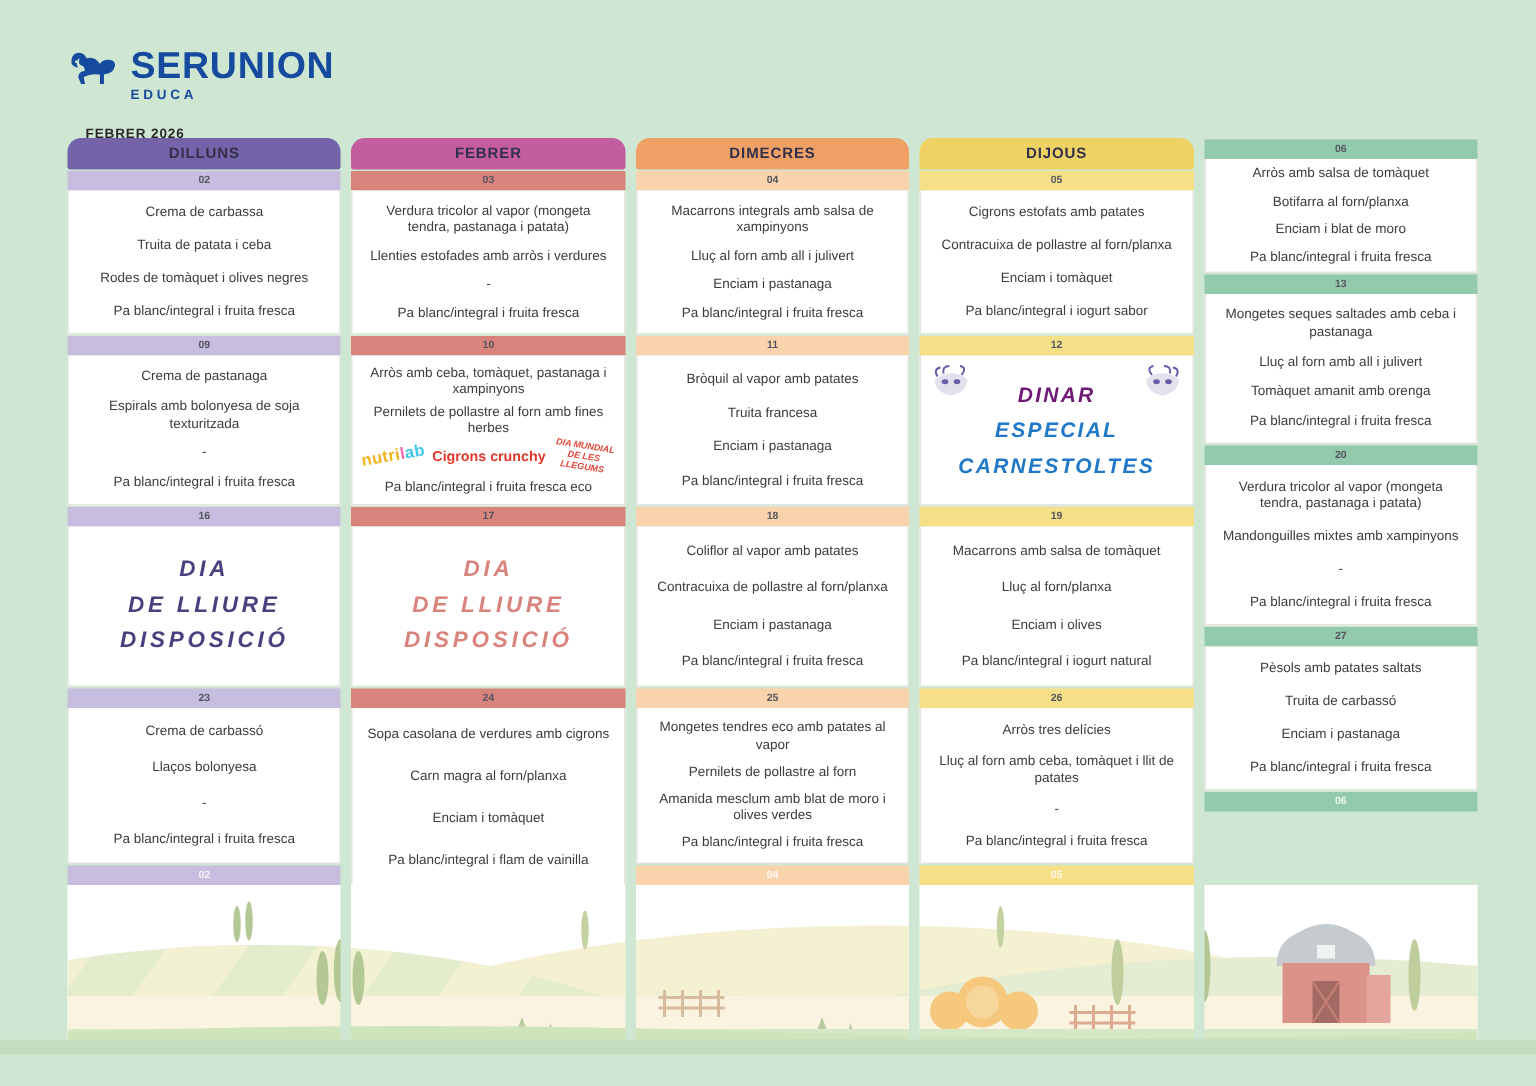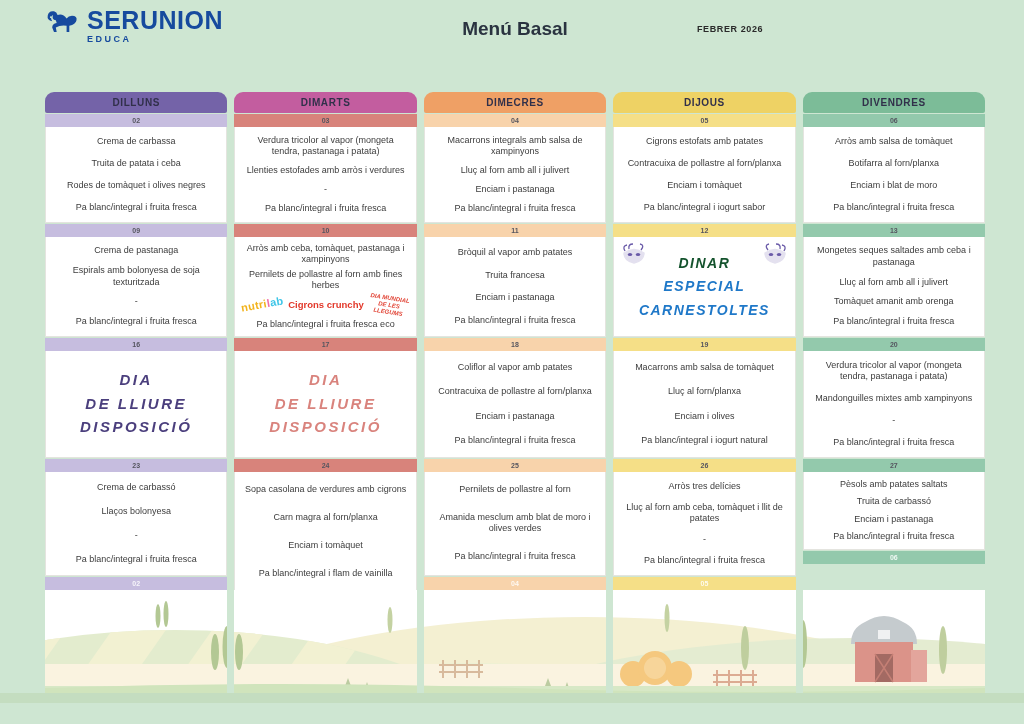--- a/index.html
+++ b/index.html
@@ -1,18 +1,18 @@
 <!DOCTYPE html>
 <html><head>
 <meta charset="utf-8">
 <style>
   html,body{margin:0;padding:0;}
   body{width:1024px;height:724px;background:#cee6d2;font-family:"Liberation Sans",sans-serif;position:relative;overflow:hidden;}
   
-  .topbar{position:absolute;left:45px;top:8px;width:940px;display:flex;align-items:flex-start;}
+  .topbar{position:absolute;left:45px;top:32px;width:940px;display:flex;align-items:flex-start;flex-direction:column;}
   .logo-row{display:flex;align-items:flex-start;gap:6px;width:300px;}
   .logo-text{display:flex;flex-direction:column;}
   .serunion{font-size:25px;font-weight:800;color:#164a9e;letter-spacing:.5px;line-height:1;}
   .educa{font-size:9px;font-weight:bold;color:#164a9e;letter-spacing:2.5px;text-align:left;margin-top:1px;}
   .page-title{flex:1;text-align:center;font-size:19px;font-weight:600;color:#2a3340;padding-top:10px;}
   .school-block{width:300px;text-align:left;padding-top:6px;}
   .school-name{font-size:12.5px;font-weight:bold;color:#1f2630;letter-spacing:.3px;}
   .month-label{font-size:9px;font-weight:bold;color:#2a2a2a;letter-spacing:.6px;margin-top:10px;margin-left:12px;}
   
   .grid{position:absolute;left:45px;top:92px;width:940px;display:flex;gap:7px;}
@@ -51,21 +51,20 @@
       <svg width="36" height="30" viewBox="0 0 40 32">
         <path d="M10 3 Q4 2 3 8 Q2 13 8 14 Q5 9 9 7 Q7 12 12 13 L13 16 Q8 17 8 21 L10 26 L13 26 L12 21 Q17 18 24 19 L24 26 L27 26 L27 19 Q34 18 35 13 Q36 8 30 8 Q26 8 24 11 Q20 5 14 7 Q13 4 10 3 Z" fill="#164a9e"></path>
         <circle cx="6.5" cy="9.5" r="1" fill="#cee6d2"></circle>
       </svg>
     </span>
     <div class="logo-text">
       <div class="serunion">SERUNION</div>
       <div class="educa">EDUCA</div>
     </div>
   </div>
-  <div class="page-title">Menú Basal</div>
   <div class="school-block">
     <div class="month-label">FEBRER 2026</div>
   </div>
 </div>
 
 <div class="grid" id="grid">
     <div class="col">
       <div class="day-header" style="background: rgb(116, 99, 168);">DILLUNS</div>
       <div class="date-strip" style="background: rgb(198, 189, 223);">02</div>
       <div class="cell" style="height: 96px;">
@@ -90,21 +89,21 @@
       <div class="date-strip" style="background: rgb(198, 189, 223);">23</div>
       <div class="cell" style="height: 104px;">
         <div class="menu-item">Crema de carbassó</div>
         <div class="menu-item">Llaços bolonyesa</div>
         <div class="menu-item">-</div>
         <div class="menu-item">Pa blanc/integral i fruita fresca</div>
       </div>
       <div class="date-strip bottom" style="background: rgb(198, 189, 223);">02</div>
     </div>
     <div class="col">
-      <div class="day-header" style="background: rgb(195, 93, 159);">DIMARTS</div>
+      <div class="day-header" style="background: rgb(195, 93, 159);">FEBRER</div>
       <div class="date-strip" style="background: rgb(216, 131, 123);">03</div>
       <div class="cell" style="height: 96px;">
         <div class="menu-item">Verdura tricolor al vapor (mongeta tendra, pastanaga i patata)</div>
         <div class="menu-item">Llenties estofades amb arròs i verdures</div>
         <div class="menu-item">-</div>
         <div class="menu-item">Pa blanc/integral i fruita fresca</div>
       </div>
       <div class="date-strip" style="background: rgb(216, 131, 123);">10</div>
       <div class="cell" style="height: 100px;">
         <div class="menu-item">Arròs amb ceba, tomàquet, pastanaga i xampinyons</div>
@@ -149,20 +148,21 @@
       </div>
       <div class="date-strip" style="background: rgb(248, 211, 171);">18</div>
       <div class="cell" style="height: 107px;">
         <div class="menu-item">Coliflor al vapor amb patates</div>
         <div class="menu-item">Contracuixa de pollastre al forn/planxa</div>
         <div class="menu-item">Enciam i pastanaga</div>
         <div class="menu-item">Pa blanc/integral i fruita fresca</div>
       </div>
       <div class="date-strip" style="background: rgb(248, 211, 171);">25</div>
       <div class="cell" style="height: 104px;">
+        <div class="menu-item">Mongetes tendres eco amb patates al vapor</div>
         <div class="menu-item">Pernilets de pollastre al forn</div>
         <div class="menu-item">Amanida mesclum amb blat de moro i olives verdes</div>
         <div class="menu-item">Pa blanc/integral i fruita fresca</div>
       </div>
       <div class="date-strip bottom" style="background: rgb(248, 211, 171);">04</div>
     </div>
     <div class="col">
       <div class="day-header" style="background: rgb(238, 210, 100);">DIJOUS</div>
       <div class="date-strip" style="background: rgb(245, 223, 135);">05</div>
       <div class="cell" style="height: 96px;">
@@ -178,65 +178,64 @@
             <ellipse cx="9" cy="11.5" rx="2.2" ry="1.6" fill="#6a5aa8"></ellipse>
             <ellipse cx="17" cy="11.5" rx="2.2" ry="1.6" fill="#6a5aa8"></ellipse>
             <path d="M4 8 Q1 3 6 2 M8 6 Q7 1 12 1 M20 7 Q24 2 19 1" stroke="#6a5aa8" stroke-width="1.3" fill="none"></path>
           </svg></span>
         <span class="mask right"><svg width="26" height="24" viewBox="0 0 26 24">
             <path d="M3 10 Q13 3 23 10 Q23 18 13 20 Q3 18 3 10 Z" fill="#6a5aa8" opacity="0.18" stroke="#6a5aa8" stroke-width="1.4"></path>
             <ellipse cx="9" cy="11.5" rx="2.2" ry="1.6" fill="#6a5aa8"></ellipse>
             <ellipse cx="17" cy="11.5" rx="2.2" ry="1.6" fill="#6a5aa8"></ellipse>
             <path d="M4 8 Q1 3 6 2 M8 6 Q7 1 12 1 M20 7 Q24 2 19 1" stroke="#6a5aa8" stroke-width="1.3" fill="none"></path>
           </svg></span>
-        <div class="carnival-line" style="color: #14532d;">DINAR</div>
+        <div class="carnival-line" style="color: #701a75;">DINAR</div>
         <div class="carnival-line" style="color: rgb(31, 120, 200);">ESPECIAL</div>
         <div class="carnival-line" style="color: rgb(31, 120, 200);">CARNESTOLTES</div>
       </div>
       <div class="date-strip" style="background: rgb(245, 223, 135);">19</div>
       <div class="cell" style="height: 107px;">
         <div class="menu-item">Macarrons amb salsa de tomàquet</div>
         <div class="menu-item">Lluç al forn/planxa</div>
         <div class="menu-item">Enciam i olives</div>
         <div class="menu-item">Pa blanc/integral i iogurt natural</div>
       </div>
       <div class="date-strip" style="background: rgb(245, 223, 135);">26</div>
       <div class="cell" style="height: 104px;">
         <div class="menu-item">Arròs tres delícies</div>
         <div class="menu-item">Lluç al forn amb ceba, tomàquet i llit de patates</div>
         <div class="menu-item">-</div>
         <div class="menu-item">Pa blanc/integral i fruita fresca</div>
       </div>
       <div class="date-strip bottom" style="background: rgb(245, 223, 135);">05</div>
     </div>
     <div class="col">
-      <div class="day-header" style="background: rgb(124, 188, 152);">DIVENDRES</div>
       <div class="date-strip" style="background: rgb(147, 201, 172);">06</div>
-      <div class="cell" style="height: 96px;">
+      <div class="cell" style="height: 76px; justify-content: space-between;">
         <div class="menu-item">Arròs amb salsa de tomàquet</div>
         <div class="menu-item">Botifarra al forn/planxa</div>
         <div class="menu-item">Enciam i blat de moro</div>
         <div class="menu-item">Pa blanc/integral i fruita fresca</div>
       </div>
       <div class="date-strip" style="background: rgb(147, 201, 172);">13</div>
       <div class="cell" style="height: 100px;">
         <div class="menu-item">Mongetes seques saltades amb ceba i pastanaga</div>
         <div class="menu-item">Lluç al forn amb all i julivert</div>
         <div class="menu-item">Tomàquet amanit amb orenga</div>
         <div class="menu-item">Pa blanc/integral i fruita fresca</div>
       </div>
       <div class="date-strip" style="background: rgb(147, 201, 172);">20</div>
       <div class="cell" style="height: 107px;">
         <div class="menu-item">Verdura tricolor al vapor (mongeta tendra, pastanaga i patata)</div>
         <div class="menu-item">Mandonguilles mixtes amb xampinyons</div>
         <div class="menu-item">-</div>
         <div class="menu-item">Pa blanc/integral i fruita fresca</div>
       </div>
       <div class="date-strip" style="background: rgb(147, 201, 172);">27</div>
-      <div class="cell" style="height: 78px;">
+      <div class="cell" style="height: 96px;">
         <div class="menu-item">Pèsols amb patates saltats</div>
         <div class="menu-item">Truita de carbassó</div>
         <div class="menu-item">Enciam i pastanaga</div>
         <div class="menu-item">Pa blanc/integral i fruita fresca</div>
       </div>
       <div class="date-strip bottom" style="background: rgb(147, 201, 172);">06</div>
     </div>
   </div>
 
 <div class="footer">

